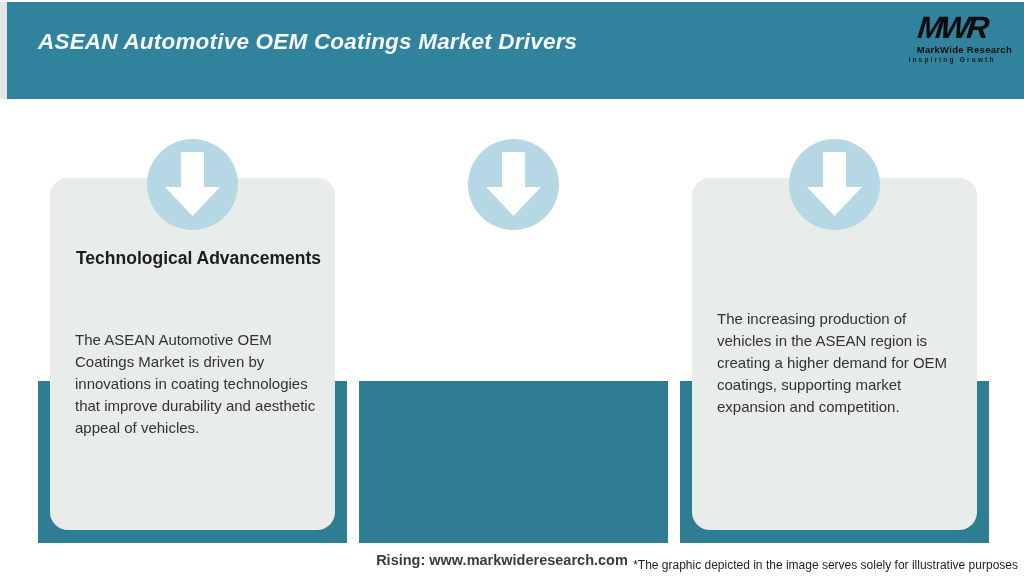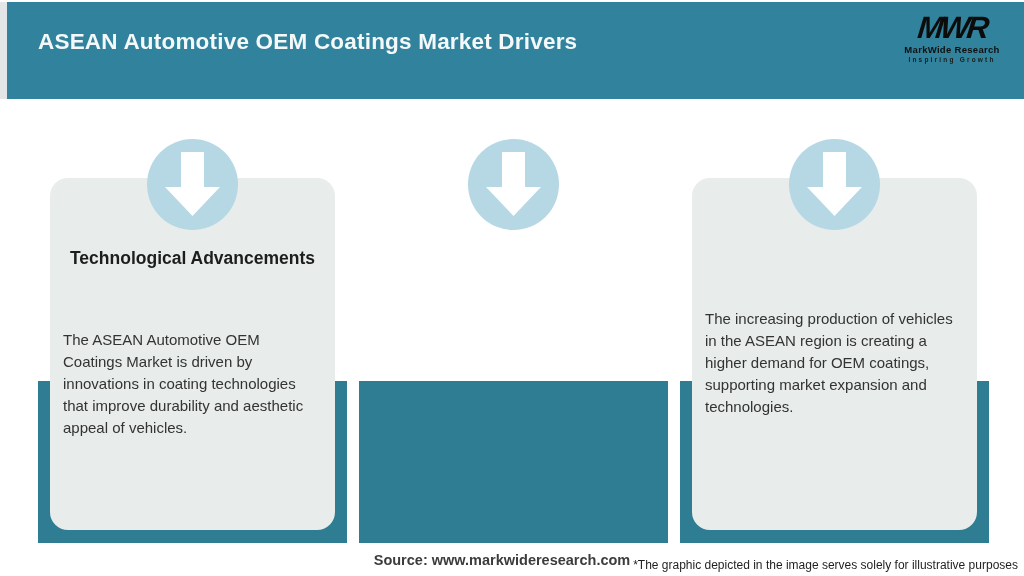--- a/index.html
+++ b/index.html
@@ -16,34 +16,34 @@
     position: absolute; left: 0; top: 2px; width: 7px; height: 97px;
     background: #e2e6e6;
   }
   .header {
     position: absolute; left: 7px; top: 2px; right: 0; height: 97px;
     background: var(--header-bg, #31839d);
   }
   .page-title {
     margin: 0; padding: 27px 0 0 31px;
     color: #f4f8f9; font-size: 22.5px; font-weight: bold;
-    letter-spacing: 0.2px; line-height: 26px;
+    letter-spacing: 0.2px; line-height: 26px; font-style: italic;
   }
   .logo {
     position: absolute; top: 11px; right: 12px; width: 120px;
     text-align: center; color: #0e0e0e;
   }
   .logo-monogram {
     font-size: 31px; font-weight: bold; font-style: italic;
     letter-spacing: -3px; line-height: 30px;
     transform: skewX(-6deg); color: #0c0c0c;
   }
   .logo-name {
     font-size: 9.5px; font-weight: bold; letter-spacing: 0.3px;
-    margin-top: 1px; color: #101010;
+    margin-top: 1px; color: #101010; text-align: right;
   }
   .logo-tagline {
     font-size: 6.5px; font-weight: bold; letter-spacing: 2.2px;
     margin-top: 1px; color: #1b1b1b;
   }
 
   
   .card-group { position: absolute; top: 0; width: 309px; height: 576px; }
   .card-group.g1 { left: 38px; }
   .card-group.g2 { left: 359px; }
@@ -51,21 +51,21 @@
 
   .card-frame {
     position: absolute; left: 0; top: 381px; width: 309px; height: 162px;
     background: var(--frame-teal, #2f7d92);
   }
   .card {
     position: absolute; left: 12px; top: 178px; width: 285px; height: 352px;
     background: var(--card-bg, #e8eceb);
     border-radius: 18px;
     box-sizing: border-box;
-    padding: 70px 13px 0 13px;
+    padding: 70px 13px 0 25px;
   }
   .card-title {
     margin: 0; text-align: center;
     color: var(--title-text, #1d1d1d);
     font-size: 17.5px; font-weight: bold; line-height: 21px;
   }
   .card-body {
     margin: 60px 0 12px 0;
     color: var(--body-text, #333333);
     font-size: 15px; line-height: 22px;
@@ -123,25 +123,25 @@
     <div class="icon-circle">
       <svg viewBox="0 0 91 91" aria-hidden="true">
         <polygon points="34,13 57,13 57,48 73,48 45.5,77 18,48 34,48" fill="#ffffff"></polygon>
       </svg>
     </div>
   </div>
 
   <div class="card-group g3">
     <div class="card-frame"></div>
     <div class="card">
-      <p class="card-body">The increasing production of vehicles in the ASEAN region is creating a higher demand for OEM coatings, supporting market expansion and technologies.</p>
+      <p class="card-body">The increasing production of vehicles in the ASEAN region is creating a higher demand for OEM coatings, supporting market expansion and competition.</p>
     </div>
     <div class="icon-circle">
       <svg viewBox="0 0 91 91" aria-hidden="true">
         <polygon points="34,13 57,13 57,48 73,48 45.5,77 18,48 34,48" fill="#ffffff"></polygon>
       </svg>
     </div>
   </div>
 
-  <div class="source-text">Source: www.markwideresearch.com</div>
+  <div class="source-text">Rising: www.markwideresearch.com</div>
   <div class="disclaimer-text">*The graphic depicted in the image serves solely for illustrative purposes</div>
 
 </div>
 
 </body></html>

